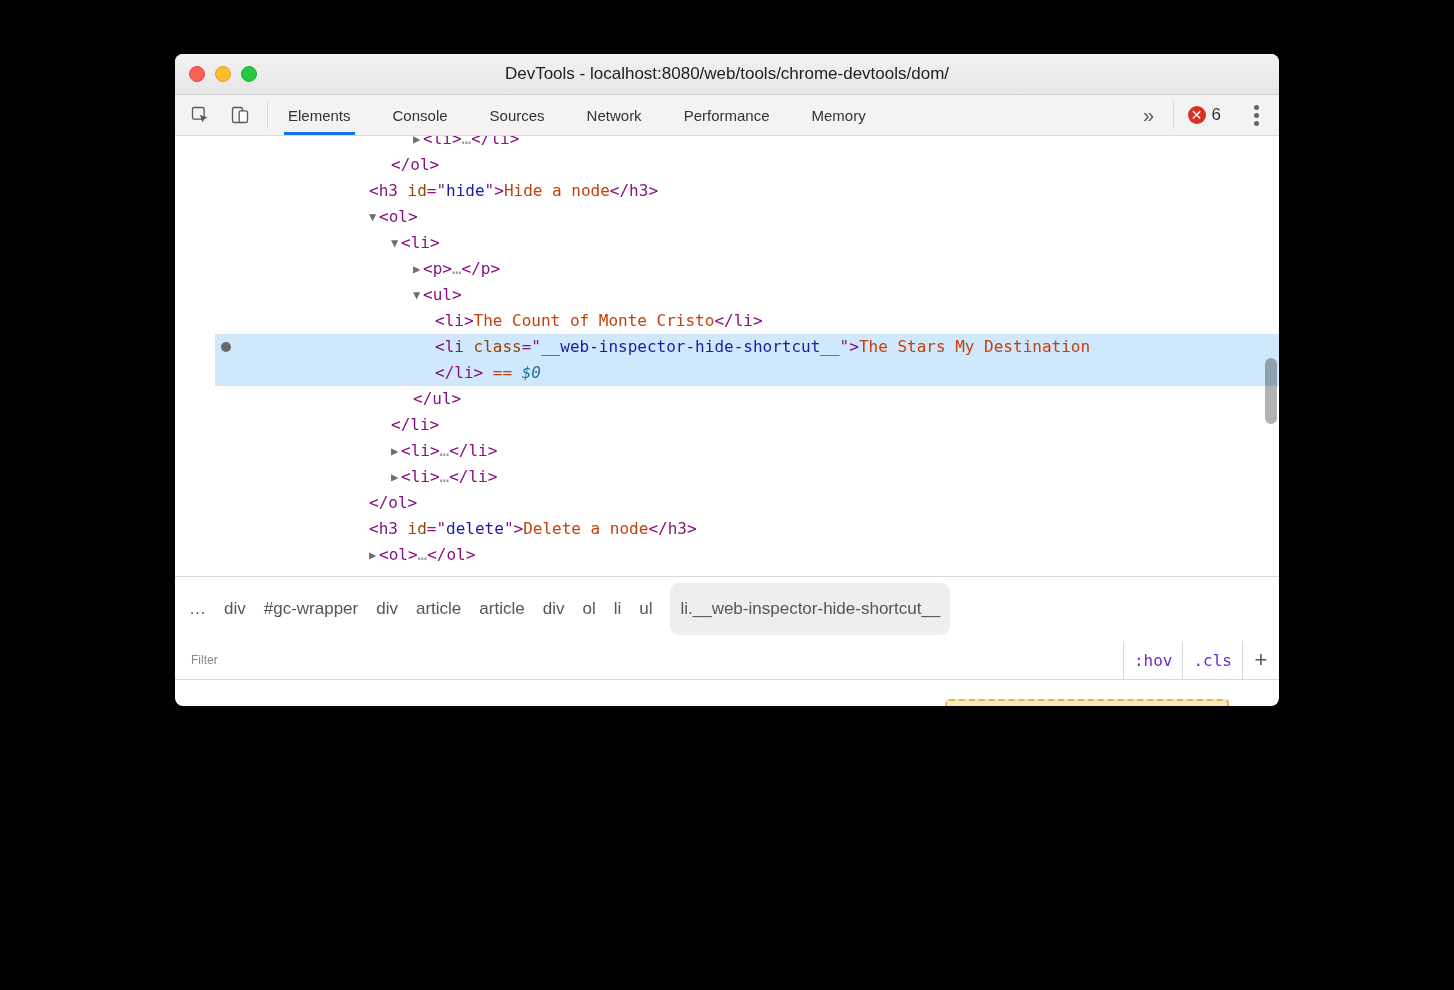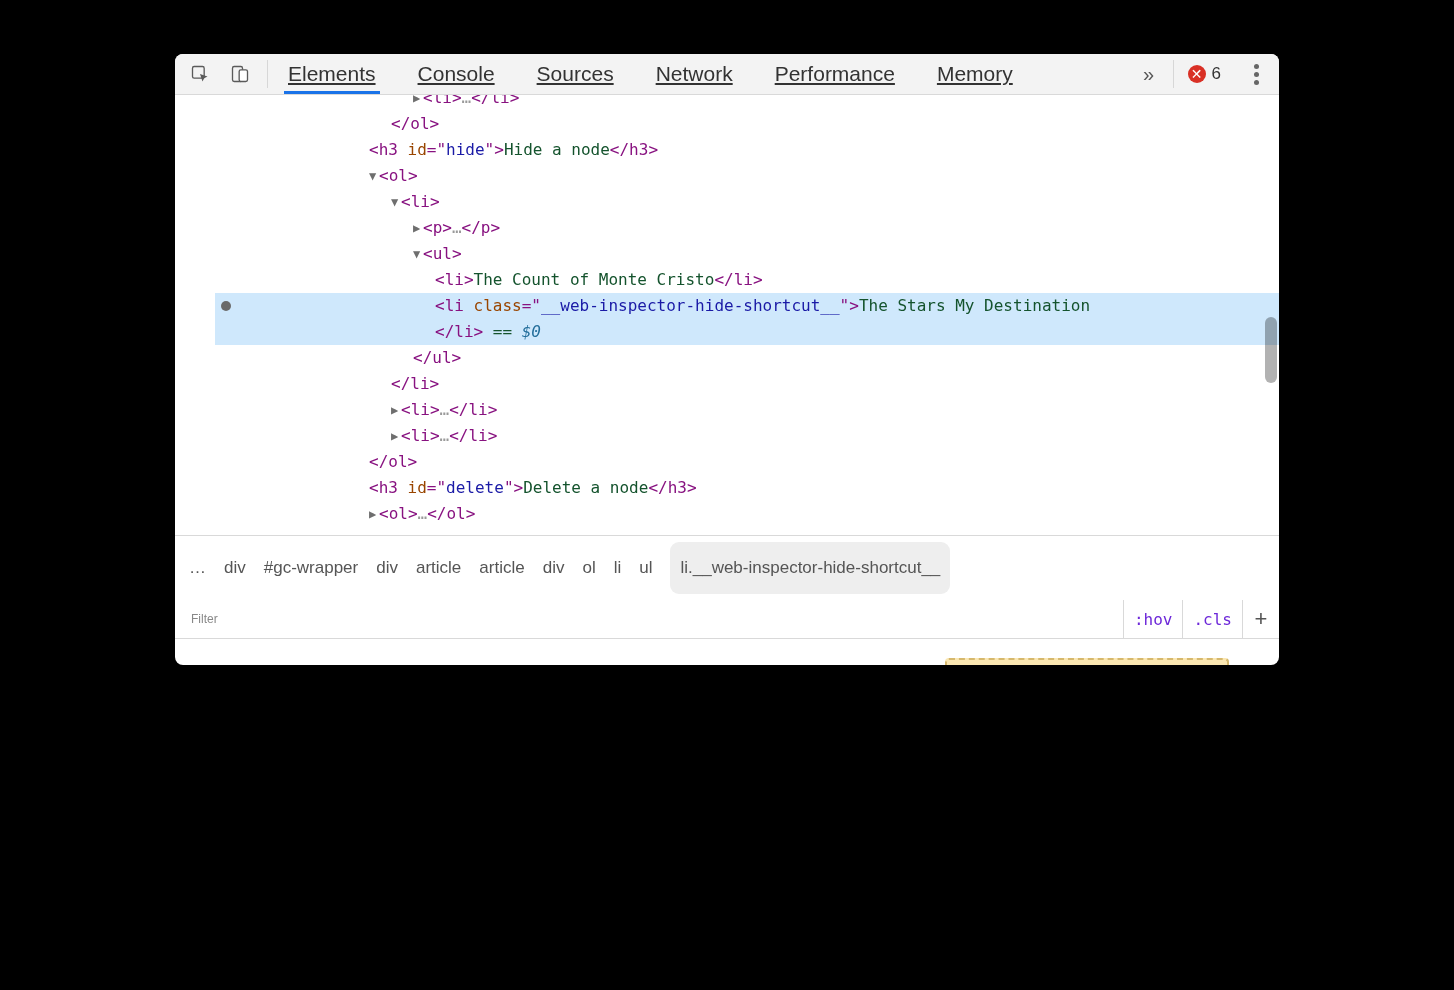--- a/index.html
+++ b/index.html
@@ -58,22 +58,22 @@
     gap: 6px;
   }
   .tb-icon-btn {
     display: flex; align-items: center; justify-content: center;
     width: 34px; color: #5a5a5a;
   }
   .tb-icon-btn svg { width: 20px; height: 20px; stroke: #5a5a5a; fill: none; stroke-width: 1.6; }
   .tb-sep { width: 1px; background: #d7d7d7; margin: 6px 4px; }
   .tb-tabs { display: flex; align-items: center; gap: 34px; padding: 0 6px; flex: 1; }
   .tb-tab {
-    font-size: 21px; color: #333; cursor: pointer; position: relative; padding: 0 4px; height: 40px;
-    display:flex;align-items:center;text-decoration:underline;
+    font-size: 15px; color: #333; cursor: pointer; position: relative; padding: 0 4px; height: 40px;
+    display:flex;align-items:center;
   }
   .tb-tab.active::after {
     content: ""; position: absolute; left: 0; right: 0; bottom: 0; height: 3px; background:#1a73e8;
   }
   .tb-more { width:28px;display:flex;align-items:center;justify-content:center;font-size:20px;color:#555; }
   .tb-right { display:flex;align-items:center;gap:8px;padding:0 4px; }
   .err-badge { display:flex;align-items:center;gap:6px;font-size:17px;color:#333; }
   .err-dot { width:18px;height:18px;border-radius:50%;background:#d93025;color:#fff;display:flex;align-items:center;justify-content:center;font-size:14px; }
   .kebab { display:flex;flex-direction:column;gap:3px;padding:0 8px; }
   .kebab span { width:5px;height:5px;border-radius:50%;background:#666;display:block; }
@@ -95,21 +95,21 @@
     white-space: pre;
     padding-left: 24px;
     position:relative;
   }
   .hl-row { background:#cfe8fc; }
   .caret { display:inline-block;width:10px;color:#6e6e6e;font-size:12px;vertical-align:1px; }
   .c-punct { color:#881280; }
   .c-tag   { color:#881280; }
   .c-attr  { color:#994500; }
   .c-val   { color:#1a1aa6; }
-  .c-text  { color:#14532d; }
+  .c-text  { color:#c2410c; }
   .c-dim   { color:#9a9a9a; }
   .c-ref   { color:#236e9b;font-style:italic; }
   .hidden-dot {
     position: absolute;
     left: 6px;
     top: 50%;
     transform: translateY(-50%);
     width: 10px; height: 10px; border-radius: 50%;
     background:#6a6a6a;
   }
@@ -166,20 +166,28 @@
     border:2px dashed #d6b86d;border-bottom:none;border-radius:4px 4px 0 0;
     background:#fbe7b2;
     margin-bottom: -1px;
   }
 </style>
 </head>
 <body>
 
 <div class="window">
 
+  <div class="titlebar">
+    <div class="traffic">
+      <span class="tl-close"></span>
+      <span class="tl-min"></span>
+      <span class="tl-max"></span>
+    </div>
+    <div class="title">DevTools - localhost:8080/web/tools/chrome-devtools/dom/</div>
+  </div>
 
   <div class="toolbar">
     <div class="tb-icon-btn">
       <svg viewBox="0 0 24 24">
           <rect x="3" y="3" width="14" height="14" rx="2"></rect>
           <path d="M12 12 L21 15 L17 17 L15 21 Z" fill="#5a5a5a" stroke="none"></path>
         </svg>
     </div>
     <div class="tb-icon-btn">
       <svg viewBox="0 0 24 24">

